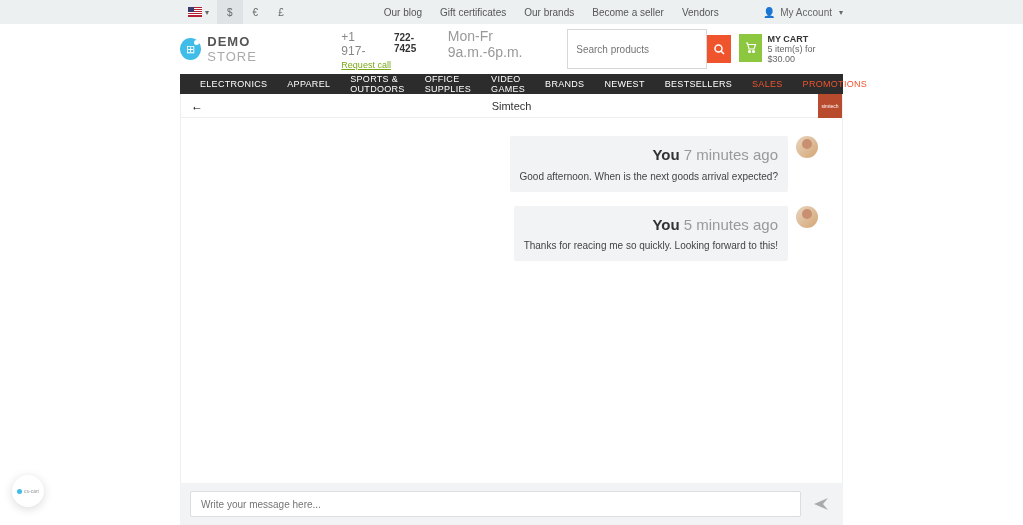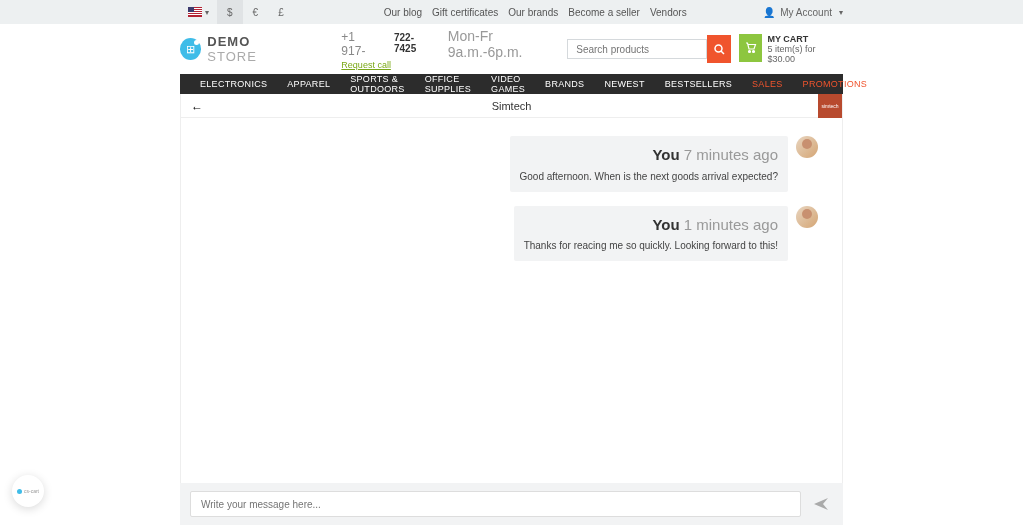--- a/index.html
+++ b/index.html
@@ -4,38 +4,38 @@
 <style>
 *{margin:0;padding:0;box-sizing:border-box;font-family:Arial,Helvetica,sans-serif}
 body{background:#fff;width:1023px;height:525px;overflow:hidden;position:relative}
 .topbar{background:#edf0f1;height:24px;display:flex;align-items:center;padding:0 180px;font-size:10px;color:#666}
 .topbar-left{display:flex;align-items:center;gap:0}
 .flag-sel{display:flex;align-items:center;padding:0 8px;height:24px;cursor:pointer}
 .flag-sel svg{width:14px;height:10px}
 .caret{margin-left:3px;font-size:8px}
 .curr{padding:0 10px;height:24px;display:flex;align-items:center;cursor:pointer}
 .curr.active{background:#e0e3e5}
-.top-links{display:flex;gap:10px;margin-left:90px}
+.top-links{display:flex;gap:18px;margin-left:90px}
 .top-links span{cursor:pointer;color:#555}
 .top-right{margin-left:auto;display:flex;align-items:center;gap:4px;cursor:pointer}
 .header{display:flex;align-items:center;padding:8px 180px;height:50px}
 .logo-wrap{display:flex;align-items:center;gap:6px}
 .logo-circ{width:22px;height:22px;background:#3fbce8;border-radius:50%;display:flex;align-items:center;justify-content:center;color:#fff;font-size:11px;position:relative}
 .logo-circ::before{content:"";position:absolute;top:2px;right:2px;width:5px;height:5px;background:#fff;border-radius:50%}
 .logo-text{font-size:13px;letter-spacing:1px}
 .logo-text b{color:#555;font-weight:700}
 .logo-text span{color:#aaa}
 .phone-block{margin-left:40px;font-size:10px}
 .phone-line{display:flex;align-items:baseline;gap:13px}
 .phone-pre{color:#888;font-size:12px}
 .phone-main{color:#333;font-weight:700;font-size:10px}
 .phone-hours{color:#999;font-size:14px}
 .req-call{color:#7ba817;text-decoration:underline;font-size:9px;cursor:pointer}
 .search-wrap{margin-left:auto;display:flex;align-items:center}
-.search-input{width:140px;height:20px;border:1px solid #d5d9dc;padding:0 8px;font-size:10px;outline:none}
+.search-input{width:140px;height:40px;border:1px solid #d5d9dc;padding:0 8px;font-size:10px;outline:none}
 .search-btn{width:24px;height:28px;background:#f0542d;border:none;color:#fff;cursor:pointer;display:flex;align-items:center;justify-content:center}
 .cart-wrap{display:flex;margin-left:8px}
 .cart-icon{width:24px;height:28px;background:#8dc63f;display:flex;align-items:center;justify-content:center;color:#fff;cursor:pointer}
 .cart-text{margin-left:5px;font-size:9px;color:#666}
 .cart-text b{color:#333;font-size:9px}
 .nav{background:#2c2c2c;height:20px;display:flex;align-items:center;padding:0 10px;margin:0 180px;font-size:9px}
 .nav span{color:#fff;padding:0 10px;cursor:pointer;letter-spacing:0.3px}
 .nav span.sale{color:#f0542d}
 .chat-header{height:24px;border:1px solid #eee;border-top:none;margin:0 180px;display:flex;align-items:center;position:relative}
 .back-arrow{position:absolute;left:10px;cursor:pointer;font-size:12px}
@@ -158,21 +158,21 @@
 <div class="chat-body" id="chat-body">
     <div class="msg-row right">
       <div class="bubble">
         <div class="bubble-hdr"><b>You</b> <span class="time">7 minutes ago</span></div>
         <p>Good afternoon. When is the next goods arrival expected?</p>
       </div>
       <div class="avatar user"></div>
     </div>
     <div class="msg-row right">
       <div class="bubble">
-        <div class="bubble-hdr"><b>You</b> <span class="time">1 minutes ago</span></div>
+        <div class="bubble-hdr"><b>You</b> <span class="time">5 minutes ago</span></div>
         <p>Thanks for reacing me so quickly. Looking forward to this!</p>
       </div>
       <div class="avatar user"></div>
     </div>
   </div>
 
 <div class="input-bar">
   <input class="msg-input" placeholder="Write your message here..." style="">
   <div class="send-btn">
     <svg width="16" height="16" viewBox="0 0 16 16" fill="#aaa">

